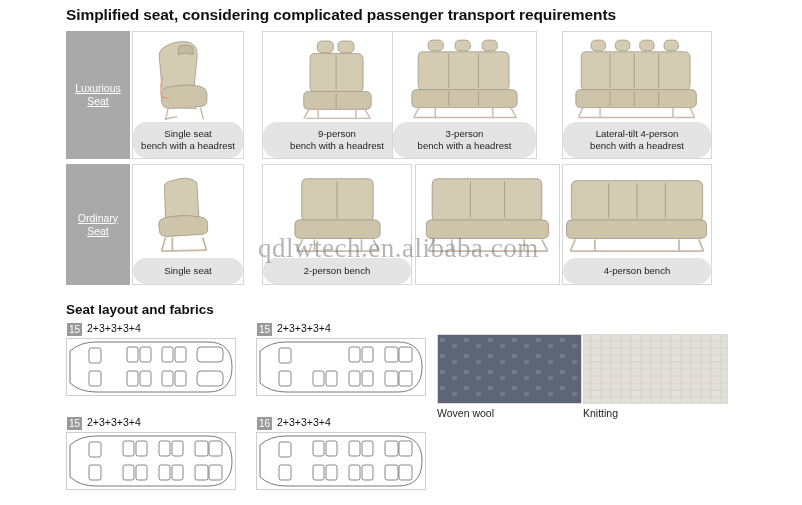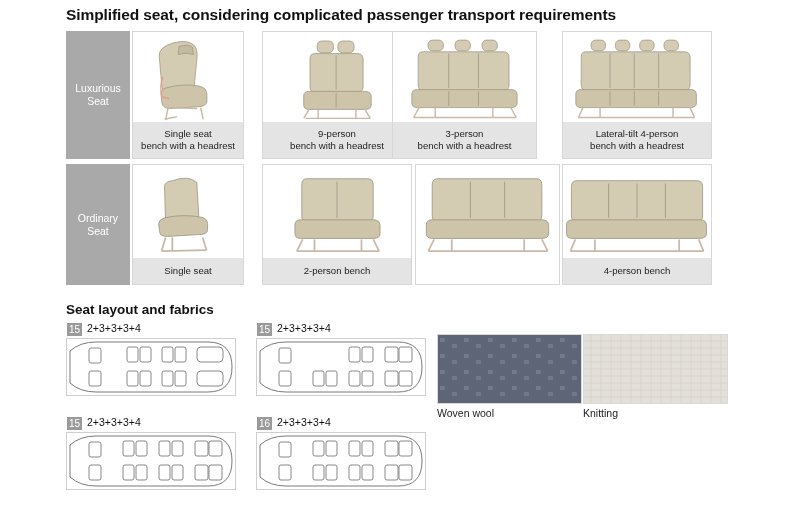--- a/index.html
+++ b/index.html
@@ -53,20 +53,21 @@
     width: 64px;
     height: 100%;
     background: #a9a9a9;
     color: #ffffff;
     font-size: 10.5px;
     line-height: 13px;
     display: flex;
     align-items: center;
     justify-content: center;
     text-align: center;
+    text-decoration: underline;
   }
 
   .cell {
     position: absolute;
     top: 0;
     height: 100%;
     background: #ffffff;
     border: 1px solid #d7d7d7;
     box-sizing: border-box;
     overflow: hidden;
@@ -86,20 +87,21 @@
     background: #e4e4e4;
     color: #222;
     font-size: 9.6px;
     line-height: 12px;
     display: flex;
     align-items: center;
     justify-content: center;
     text-align: center;
     padding: 0 2px;
     box-sizing: border-box;
+    border-radius: 14px;
   }
   .cell.cap2 .cap { height: 36px; }
 
   
   .r1 .c0 { left: 150px; width: 112px; }
   .r1 .c1 { left: 280px; width: 150px; }
   .r1 .c2 { left: 410px; width: 145px; }
   .r1 .c3 { left: 580px; width: 150px; }
   
   .r2 .c0 { left: 150px; width: 112px; }
@@ -581,13 +583,14 @@
           <path d="M97 0 v68"></path>
         <path d="M107 0 v68"></path>
           <path d="M117 0 v68"></path>
           <path d="M127 0 v68"></path>
           <path d="M137 0 v68"></path>
       </g>
     </svg>
   </div>
   <div class="fabric-label" style="left:583px; top:407px;">Knitting</div>
 
+  <div class="watermark">qdlwtech.en.alibaba.com</div>
 </div>
 
 </body></html>

